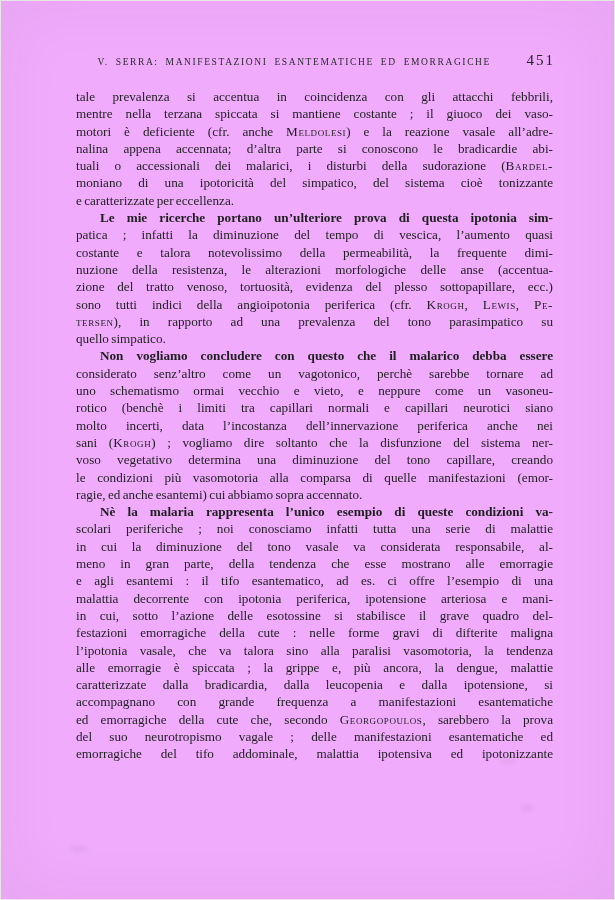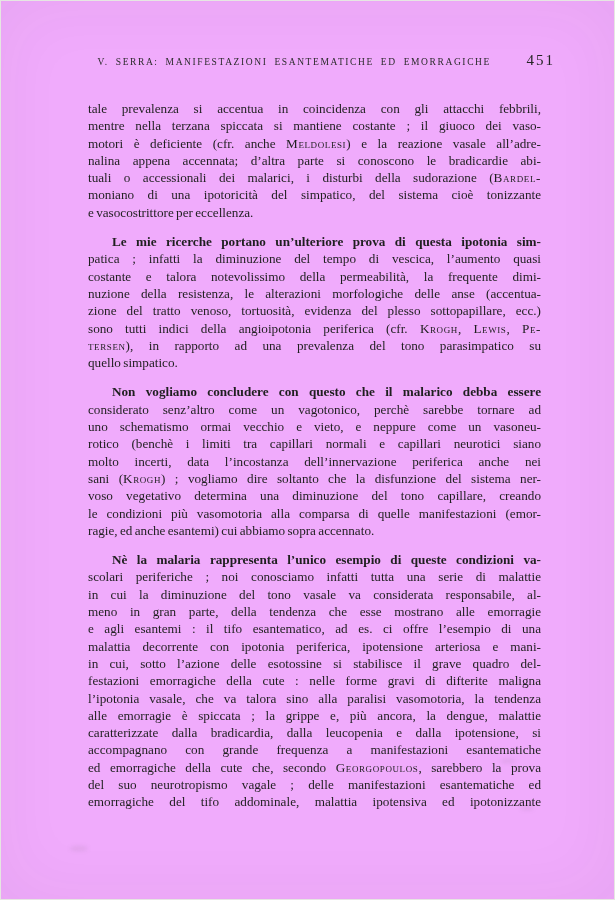--- a/index.html
+++ b/index.html
@@ -41,21 +41,21 @@
     letter-spacing: 2px;
     color: #242424;
     padding-left: 14px;
   }
   .body-text {
     position: absolute;
     top: 88px;
     left: 76px;
     width: 477px;
   }
-  .para { margin: 12px; }
+  .para { margin: 0; }
   .line {
     font-size: 13.2px;
     line-height: 17.3px;
     height: 17.3px;
     word-spacing: -1px;
     text-align: justify;
     text-align-last: justify;
     white-space: normal;
     overflow: hidden;
   }
@@ -92,21 +92,21 @@
   </div>
 
   <div class="body-text">
       <div class="para">
         <div class="line">tale prevalenza si accentua in coincidenza con gli attacchi febbrili,</div>
         <div class="line">mentre nella terzana spiccata si mantiene costante ; il giuoco dei vaso-</div>
         <div class="line">motori è deficiente (cfr. anche <span class="sc">Meldolesi</span>) e la reazione vasale all’adre-</div>
         <div class="line">nalina appena accennata; d’altra parte si conoscono le bradicardie abi-</div>
         <div class="line">tuali o accessionali dei malarici, i disturbi della sudorazione (<span class="sc">Bardel-</span></div>
         <div class="line">moniano di una ipotoricità del simpatico, del sistema cioè tonizzante</div>
-        <div class="line no-just">e vasocostrittore per eccellenza.</div>
+        <div class="line no-just">e caratterizzate per eccellenza.</div>
       </div>
       <div class="para">
         <div class="line first-indent">Le mie ricerche portano un’ulteriore prova di questa ipotonia sim-</div>
         <div class="line">patica ; infatti la diminuzione del tempo di vescica, l’aumento quasi</div>
         <div class="line">costante e talora notevolissimo della permeabilità, la frequente dimi-</div>
         <div class="line">nuzione della resistenza, le alterazioni morfologiche delle anse (accentua-</div>
         <div class="line">zione del tratto venoso, tortuosità, evidenza del plesso sottopapillare, ecc.)</div>
         <div class="line">sono tutti indici della angioipotonia periferica (cfr. <span class="sc">Krogh</span>, <span class="sc">Lewis</span>, <span class="sc">Pe-</span></div>
         <div class="line"><span class="sc">tersen</span>), in rapporto ad una prevalenza del tono parasimpatico su</div>
         <div class="line no-just">quello simpatico.</div>

